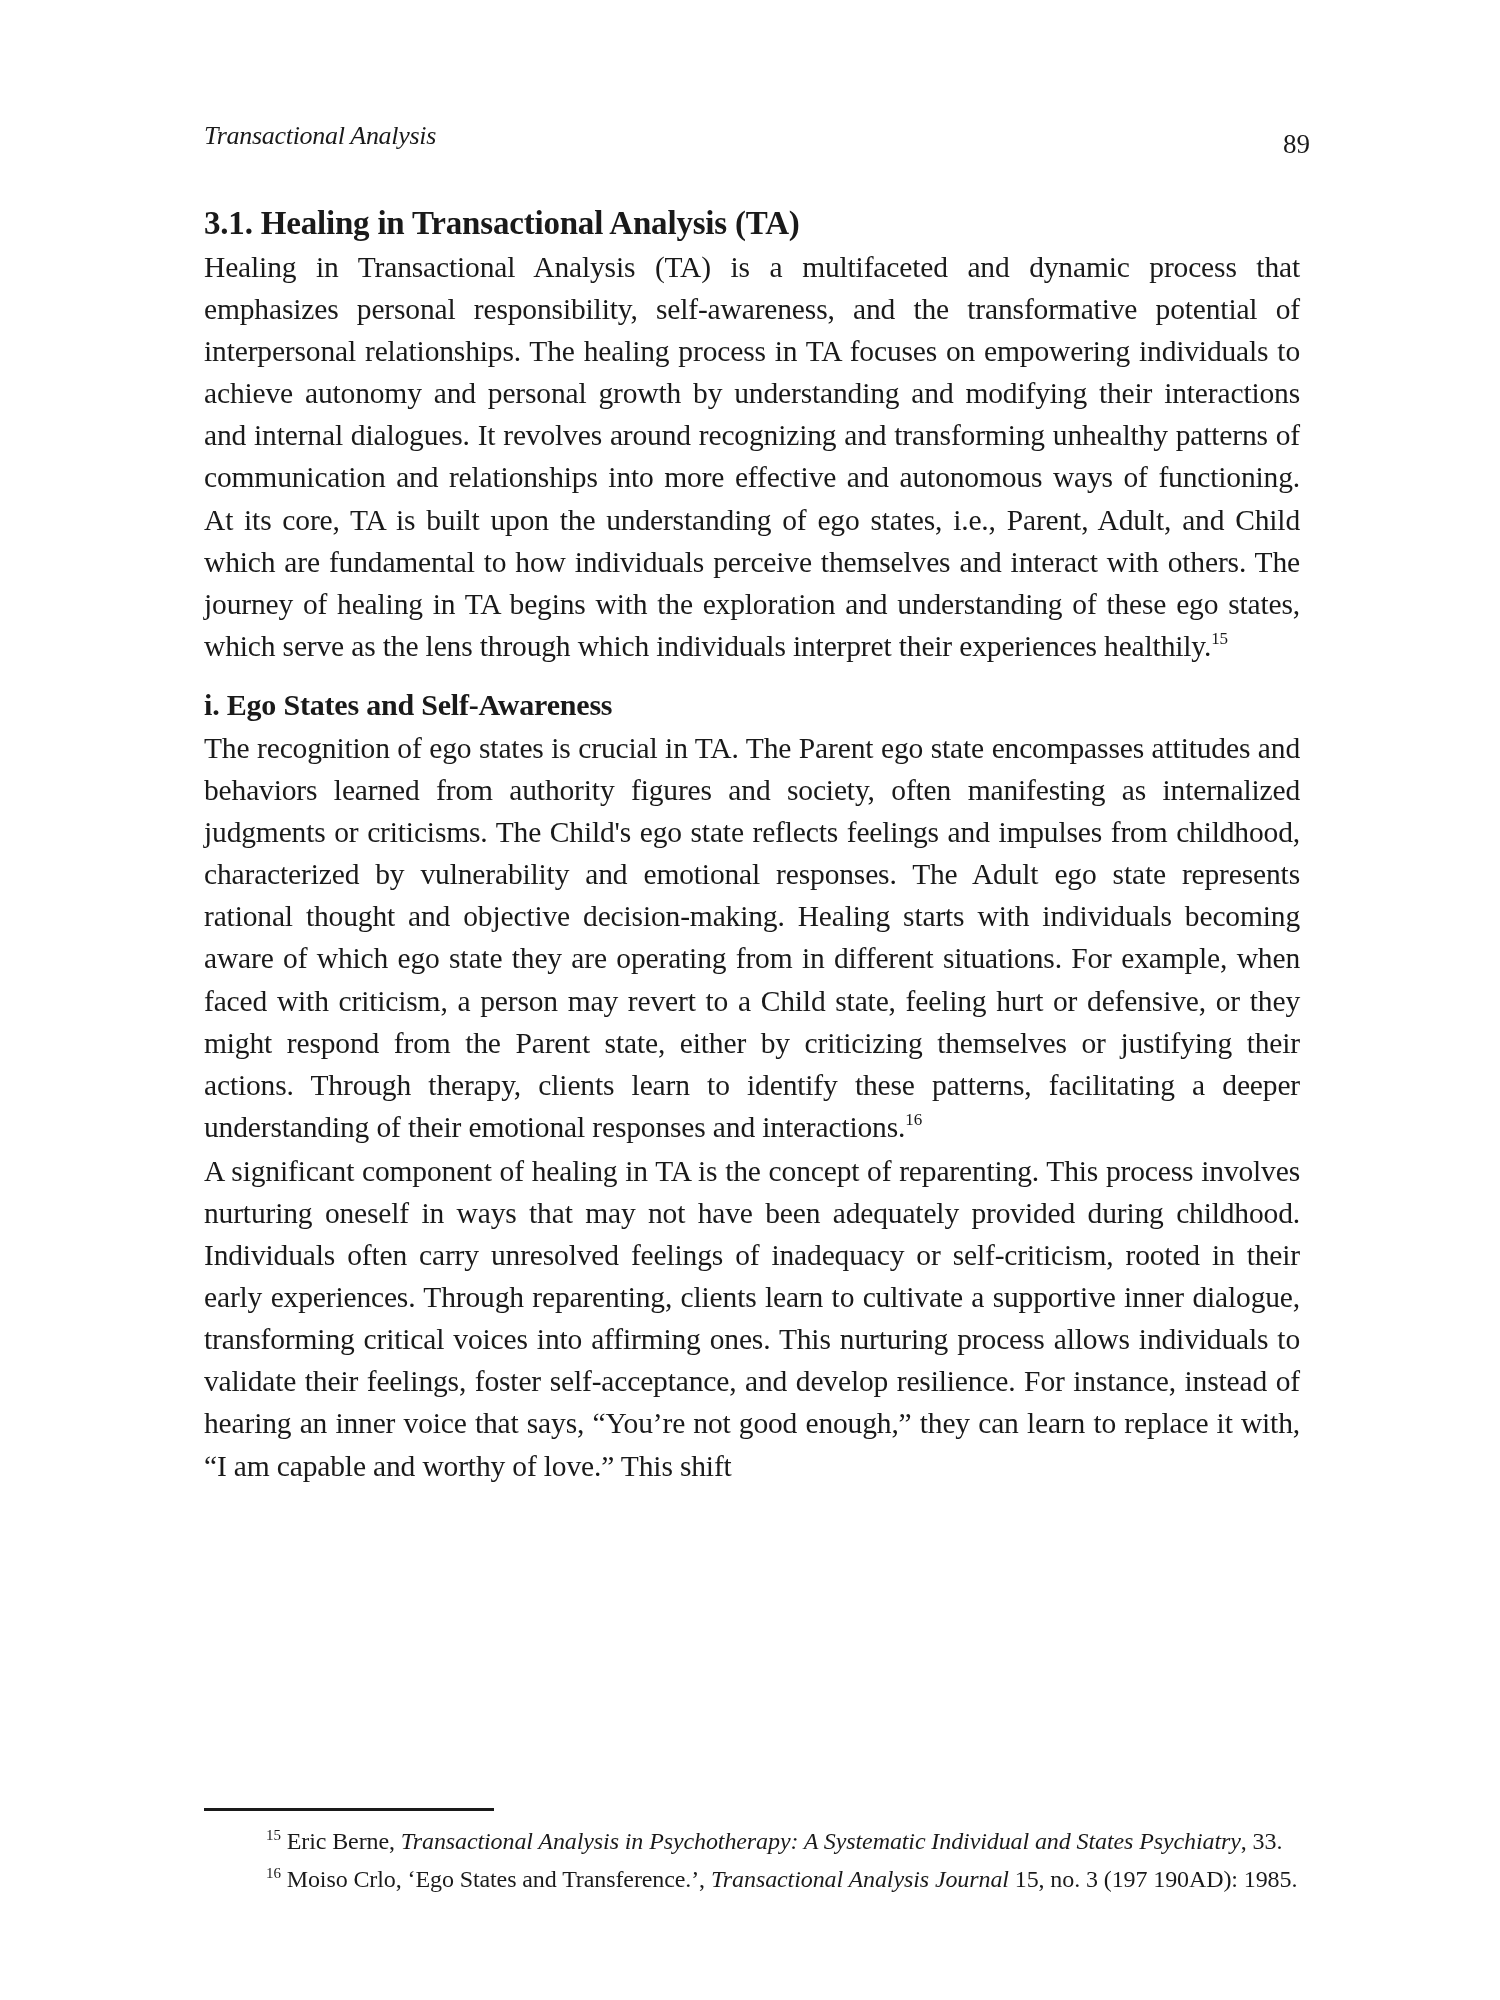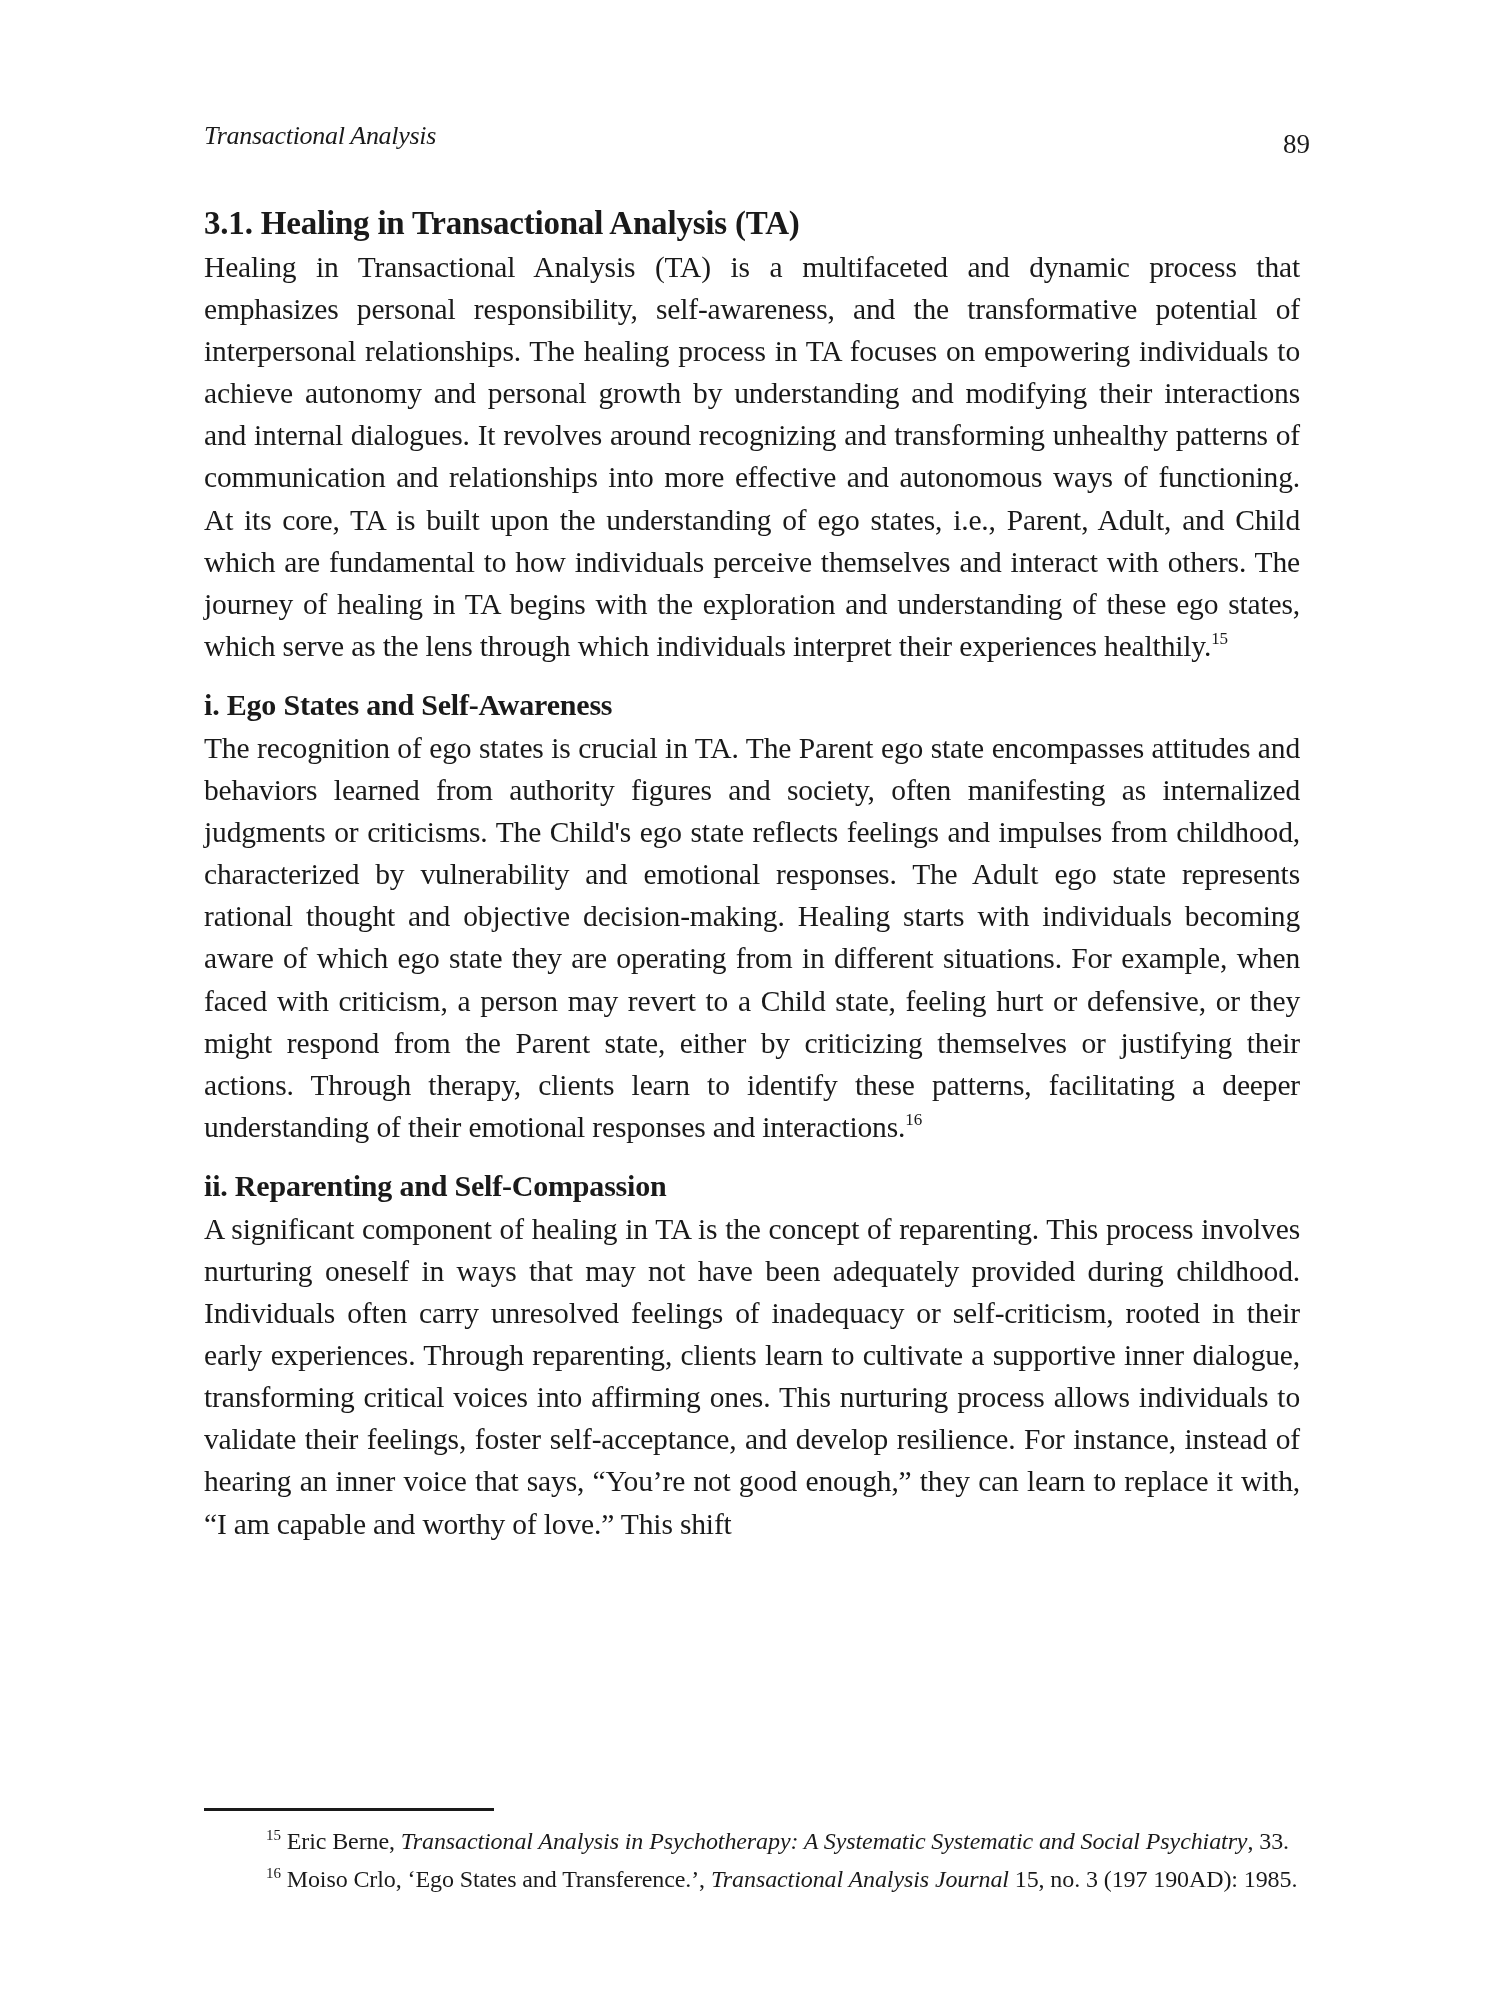--- a/index.html
+++ b/index.html
@@ -28,23 +28,22 @@
     <span class="page-number">89</span>
   </div>
 
   <div class="content">
     <h2 class="section-heading">3.1. Healing in Transactional Analysis (TA)</h2>
     <p class="para"><span>Healing in Transactional Analysis (TA) is a multifaceted and dynamic process that emphasizes personal responsibility, self-awareness, and the transformative potential of interpersonal relationships. The healing process in TA focuses on empowering individuals to achieve autonomy and personal growth by understanding and modifying their interactions and internal dialogues. It revolves around recognizing and transforming unhealthy patterns of communication and relationships into more effective and autonomous ways of functioning. At its core, TA is built upon the understanding of ego states, i.e., Parent, Adult, and Child which are fundamental to how individuals perceive themselves and interact with others. The journey of healing in TA begins with the exploration and understanding of these ego states, which serve as the lens through which individuals interpret their experiences healthily.</span><sup>15</sup></p>
 
     <h3 class="subheading">i. Ego States and Self-Awareness</h3>
     <p class="para"><span>The recognition of ego states is crucial in TA. The Parent ego state encompasses attitudes and behaviors learned from authority figures and society, often manifesting as internalized judgments or criticisms. The Child's ego state reflects feelings and impulses from childhood, characterized by vulnerability and emotional responses. The Adult ego state represents rational thought and objective decision-making. Healing starts with individuals becoming aware of which ego state they are operating from in different situations. For example, when faced with criticism, a person may revert to a Child state, feeling hurt or defensive, or they might respond from the Parent state, either by criticizing themselves or justifying their actions. Through therapy, clients learn to identify these patterns, facilitating a deeper understanding of their emotional responses and interactions.</span><sup>16</sup></p>
 
-    <h3 class="subheading">ii. Reparenting and Self-Compassion</h3>
     <p class="para">A significant component of healing in TA is the concept of reparenting. This process involves nurturing oneself in ways that may not have been adequately provided during childhood. Individuals often carry unresolved feelings of inadequacy or self-criticism, rooted in their early experiences. Through reparenting, clients learn to cultivate a supportive inner dialogue, transforming critical voices into affirming ones. This nurturing process allows individuals to validate their feelings, foster self-acceptance, and develop resilience. For instance, instead of hearing an inner voice that says, “You’re not good enough,” they can learn to replace it with, “I am capable and worthy of love.” This shift</p>
   </div>
 
   <div class="rule"></div>
 
   <div class="footnotes">
-    <p class="fn"><sup>15</sup> <span>Eric Berne,</span> <span class="it">Transactional Analysis in Psychotherapy: A Systematic Systematic and Social Psychiatry</span><span>, 33.</span></p>
+    <p class="fn"><sup>15</sup> <span>Eric Berne,</span> <span class="it">Transactional Analysis in Psychotherapy: A Systematic Individual and States Psychiatry</span><span>, 33.</span></p>
     <p class="fn"><sup>16</sup> <span>Moiso Crlo, ‘Ego States and Transference.’,</span> <span class="it">Transactional Analysis Journal</span><span> 15, no. 3 (197 190AD): 1985.</span></p>
   </div>
 </div>
 
 </body></html>

